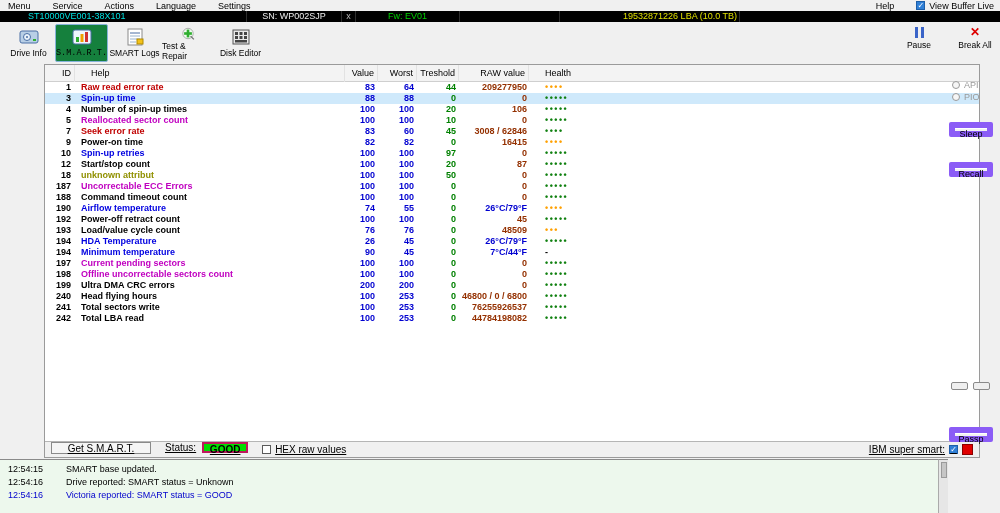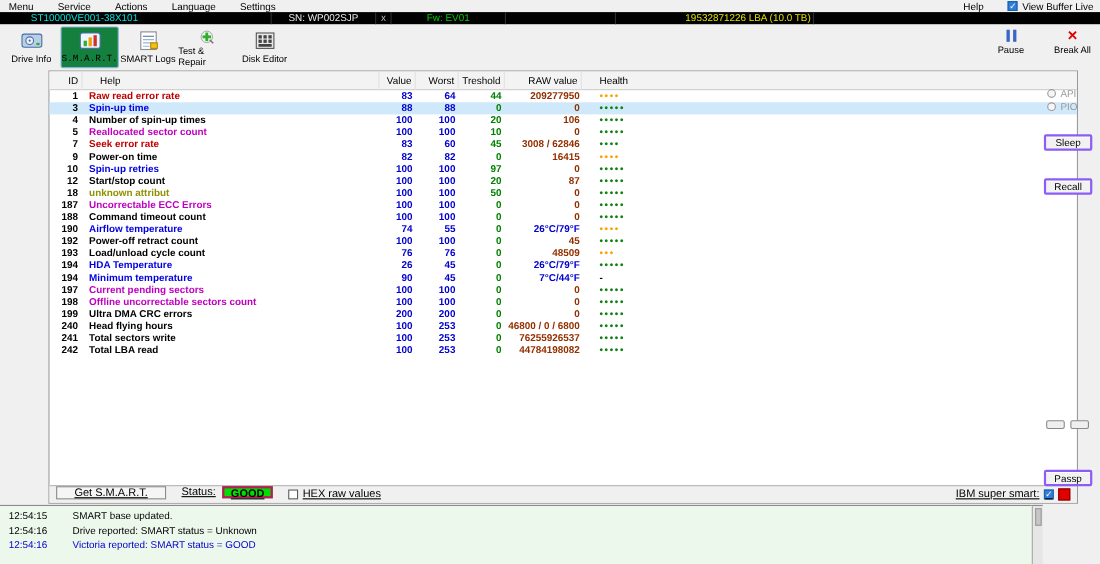--- a/index.html
+++ b/index.html
@@ -72,21 +72,21 @@
   .cb.checked { background:#2f7fd6; border-color:#1d5ea8; color:#fff; font-size:8px; line-height:8px; }
   .cb.checked::after { content:"✓"; }
 
   
   .radio { width:8px; height:8px; border:1px solid #9a9a9a; border-radius:50%; background:#f6f6f6; display:inline-block; flex:0 0 auto; }
 
   
   .sidebar { position:absolute; top:64px; left:944px; width:56px; height:394px; }
   .side-radio { position:absolute; left:8px; display:flex; align-items:center; gap:4px; color:#9a9a9a;text-align:center; }
   .r-api { top:16px; } .r-pio { top:28px; }
-  .side-btn { position:absolute; left:5px; width:44px; height:15px; line-height:13px; text-align:center; background:#f2f2f2; border:2px solid #8b5cf6; border-radius:2px; box-shadow:inset 0 1px 0 #fff; cursor:pointer; font-size:9px; }
+  .side-btn { position:absolute; left:5px; width:44px; height:15px; line-height:13px; text-align:center; background:#f2f2f2; border:6px solid #8b5cf6; border-radius:2px; box-shadow:inset 0 1px 0 #fff; cursor:pointer; font-size:9px; }
   .b-sleep { top:58px; } .b-recall { top:98px; } .b-passp { top:363px; }
   .mini-wrap { position:absolute; top:318px; left:7px; display:flex; gap:5px; }
   .mini-btn { width:17px; height:8px; background:#efefef; border:1px solid #8a8a8a; border-radius:2px; cursor:pointer; }
 
   
   .log { position:absolute; top:459px; left:0; width:938px; height:54px; background:#edf8ed; border-top:1px solid #8a8a8a; padding-top:3px; }
   .log-line { display:flex; height:13px; line-height:13px; }
   .log-time { width:46px; margin-left:8px; }
   .log-text { margin-left:12px; }
   .log-blue .log-text, .log-blue .log-time { color:#0000cc; }
@@ -318,21 +318,21 @@
           <div class="cell c-id">192</div>
           <div class="cell c-name c-nblack">Power-off retract count</div>
           <div class="cell c-num">100</div>
           <div class="cell c-num">100</div>
           <div class="cell c-tres">0</div>
           <div class="cell c-raw raw-maroon">45</div>
           <div class="cell c-health h-green">•••••</div>
         </div>
         <div class="trow tgrid">
           <div class="cell c-id">193</div>
-          <div class="cell c-name c-nblack">Load/unload cycle count</div>
+          <div class="cell c-name c-nblack">Load/value cycle count</div>
           <div class="cell c-num">76</div>
           <div class="cell c-num">76</div>
           <div class="cell c-tres">0</div>
           <div class="cell c-raw raw-maroon">48509</div>
           <div class="cell c-health h-orange">•••</div>
         </div>
         <div class="trow tgrid">
           <div class="cell c-id">194</div>
           <div class="cell c-name c-nblue">HDA Temperature</div>
           <div class="cell c-num">26</div>

